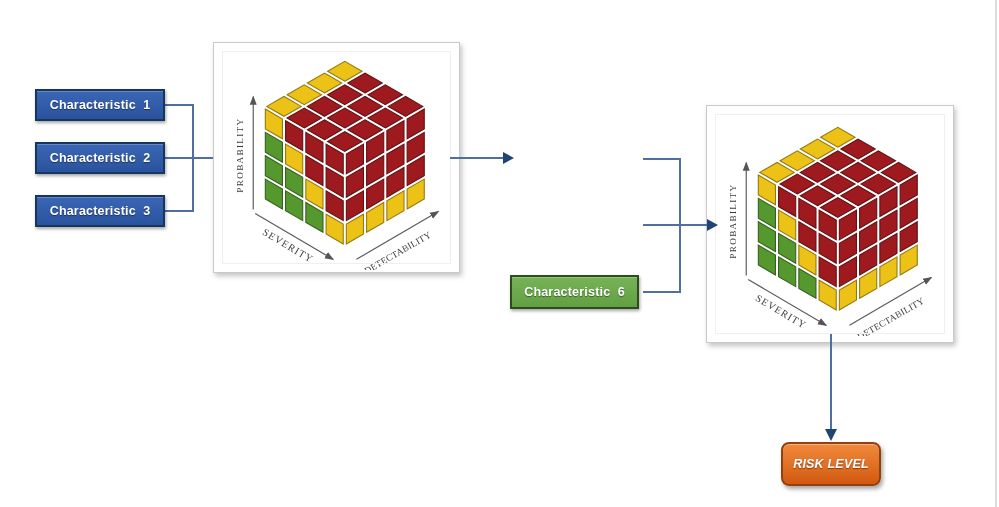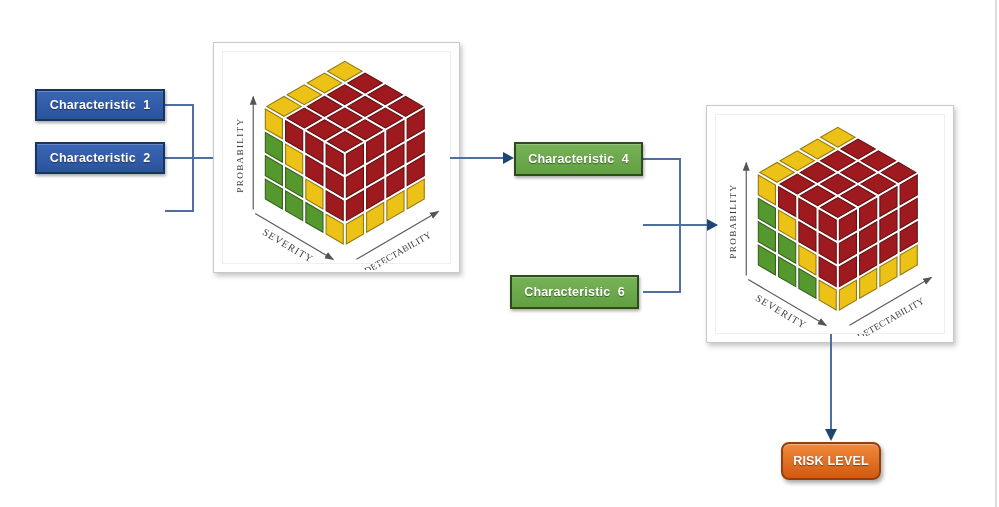--- a/index.html
+++ b/index.html
@@ -21,24 +21,25 @@
     border:2px solid #17365d;
     box-shadow:1px 2px 3px rgba(0,0,0,.35), inset 0 1px 0 rgba(255,255,255,.22);
   }
   .node.green{
     width:129px;height:34px;
     background:linear-gradient(#77b257,#61a042);
     border:2px solid #2e4b1e;
     box-shadow:1px 2px 3px rgba(0,0,0,.35), inset 0 1px 0 rgba(255,255,255,.22);
   }
   .node.risk{
-    width:100px;height:38px;border-radius:8px;
+    width:100px;height:44px;border-radius:8px;
     background:linear-gradient(#f08a3c,#d2590f);
     border:2px solid #94400e;
     box-shadow:2px 3px 4px rgba(0,0,0,.35), inset 0 1px 0 rgba(255,255,255,.35);
+    font-style:italic;
   }
   
   .panel{
     position:absolute;background:#ffffff;border:1px solid #c9c9c9;box-sizing:border-box;
     box-shadow:2px 3px 5px rgba(90,90,90,.35);z-index:1;
     display:flex;align-items:center;justify-content:center;
   }
   .panel .inner-frame{position:absolute;inset:8px;border:1px solid #efefef;}
   svg.cube{display:block;}
   
@@ -57,20 +58,23 @@
 </head>
 <body>
 
 <div class="canvas">
 
   <div class="node blue" style="left:35px;top:89px;">
     <span class="node-label">Characteristic  1</span>
   </div>
   <div class="node blue" style="left:35px;top:142px;">
     <span class="node-label">Characteristic  2</span>
+  </div>
+  <div class="node blue" style="left:35px;top:195px;">
+    <span class="node-label">Characteristic  3</span>
   </div>
 
   <div class="conn" style="left:165px;top:104px;width:29px;height:2px;"></div>
   <div class="conn" style="left:165px;top:210px;width:29px;height:2px;"></div>
   <div class="conn" style="left:192px;top:104px;width:2px;height:108px;"></div>
   <div class="conn" style="left:165px;top:157px;width:48px;height:2px;"></div>
 
   <div class="panel" style="left:213px;top:42px;width:247px;height:231px;">
     <div class="inner-frame"></div>
     <svg class="cube" viewBox="0 0 240 230" width="234" height="224">
@@ -132,23 +136,20 @@
         <line x1="36" y1="172" x2="116" y2="219" stroke="#5a5a5a" stroke-width="1.2" marker-end="url(#ah-1)"></line>
         <text transform="translate(68,208) rotate(30.5)" text-anchor="middle" font-size="10.5" letter-spacing="1" fill="#3D3D3D" font-family="&quot;Liberation Serif&quot;, serif">SEVERITY</text>
         <line x1="140" y1="219" x2="224" y2="170" stroke="#5a5a5a" stroke-width="1.2" marker-end="url(#ah-1)"></line>
         <text transform="translate(184,215) rotate(-30)" text-anchor="middle" font-size="9.5" letter-spacing="0.3" fill="#3D3D3D" font-family="&quot;Liberation Serif&quot;, serif">DETECTABILITY</text>
       </svg>
   </div>
 
   <div class="conn" style="left:450px;top:157px;width:53px;height:2px;"></div>
   <div class="arrow-right" style="left:503px;top:152px;"></div>
 
-  <div class="node green" style="left:514px;top:142px;">
-    <span class="node-label">Characteristic  4</span>
-  </div>
   <div class="node green" style="left:510px;top:275px;">
     <span class="node-label">Characteristic  6</span>
   </div>
 
   <div class="conn" style="left:643px;top:158px;width:38px;height:2px;"></div>
   <div class="conn" style="left:643px;top:291px;width:38px;height:2px;"></div>
   <div class="conn" style="left:679px;top:158px;width:2px;height:135px;"></div>
   <div class="conn" style="left:643px;top:224px;width:64px;height:2px;"></div>
   <div class="arrow-right" style="left:707px;top:219px;"></div>
 

